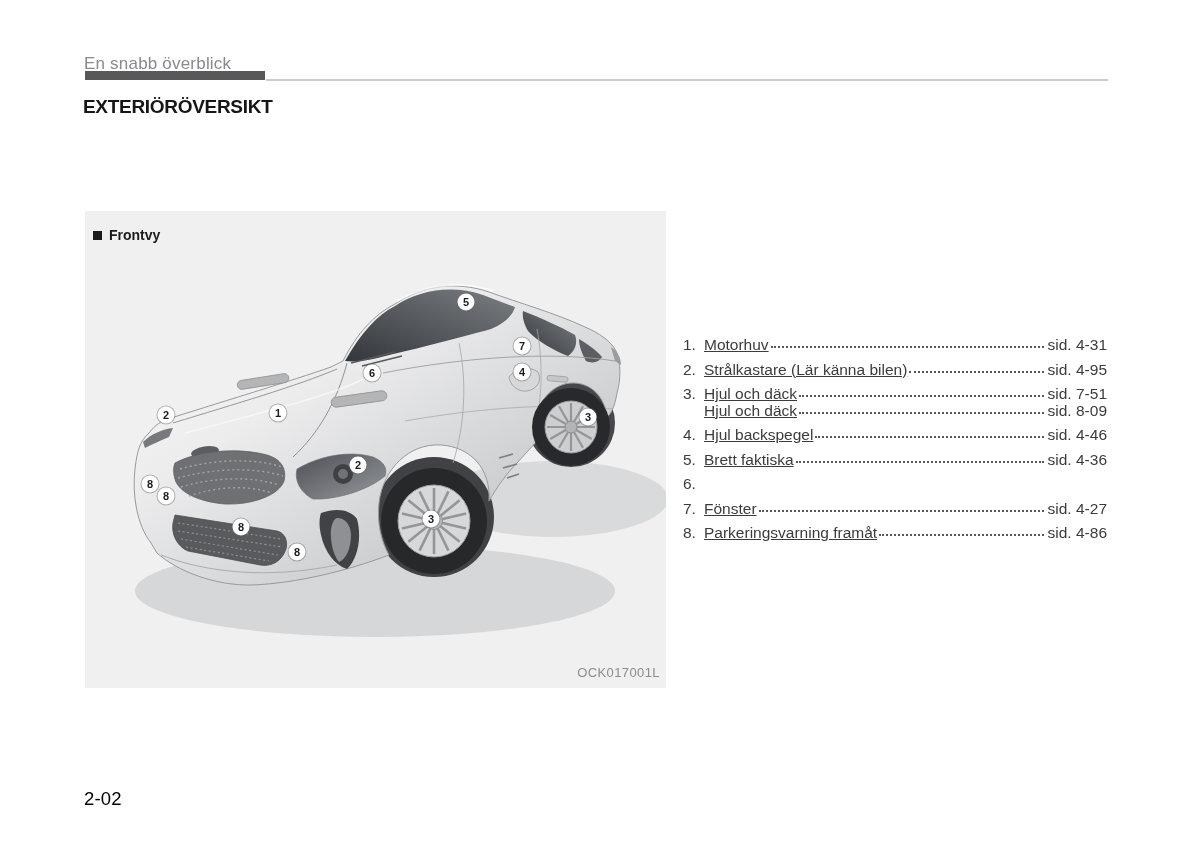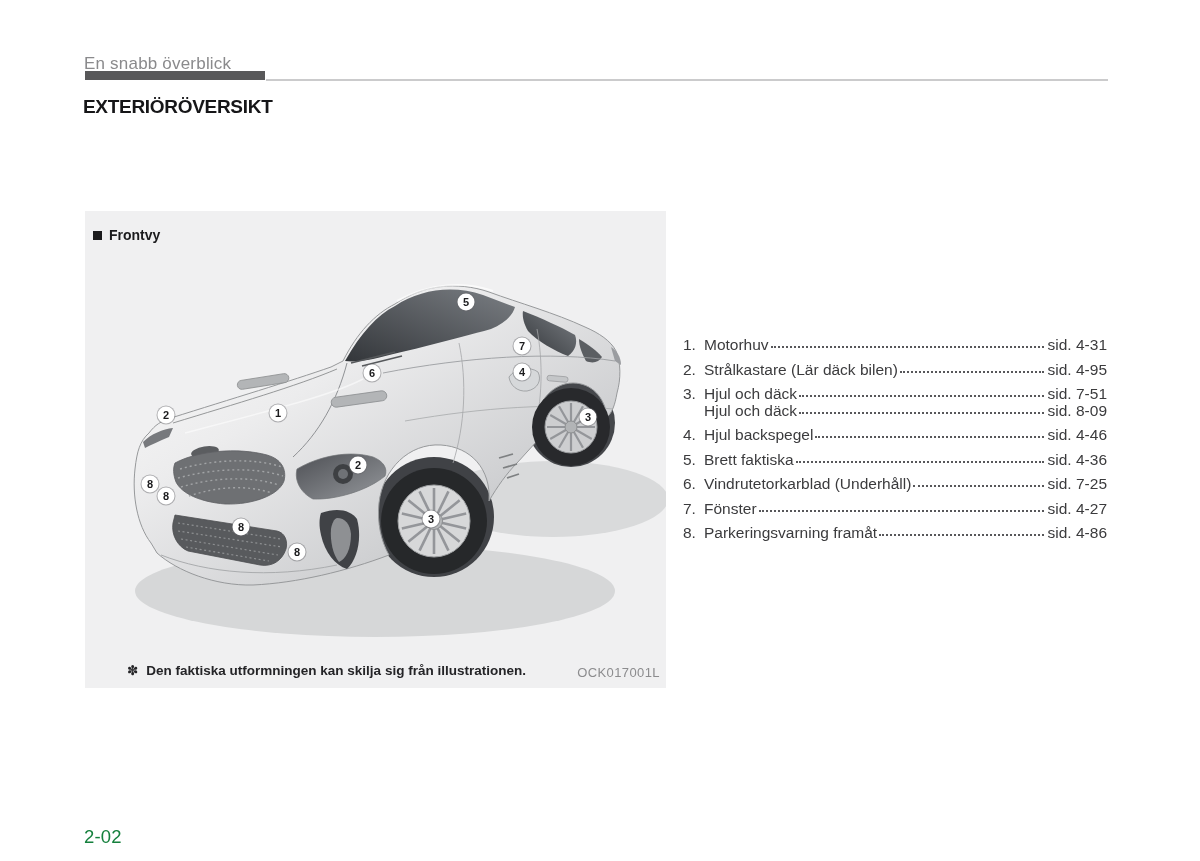--- a/index.html
+++ b/index.html
@@ -27,26 +27,26 @@
   .figure-note{position:absolute;left:42px;bottom:10px;font-size:13.5px;font-weight:600;color:#242427;z-index:4;}
   .note-symbol{margin-right:8px;font-weight:bold;}
   .figure-code{position:absolute;right:6px;bottom:8px;font-size:13px;color:#8c8c8e;letter-spacing:.4px;z-index:4;}
 
   
   .toc{position:absolute;left:683px;top:337px;width:424px;font-size:15.5px;color:#3b3b3d;}
   .toc-item{display:flex;margin-bottom:8px;}
   .toc-num{flex:0 0 21px;line-height:16.5px;}
   .toc-lines{flex:1;min-width:0;}
   .toc-line{display:flex;align-items:baseline;line-height:16.5px;}
-  .toc-label{white-space:nowrap;}
+  .toc-label{white-space:nowrap;text-decoration:underline;}
   .toc-dots{flex:1;min-width:10px;border-bottom:2px dotted #57575a;margin:0 4px 0 2px;position:relative;top:-2px;}
   .toc-page{white-space:nowrap;}
 
   
-  .page-number{position:absolute;left:84px;top:826px;font-size:18.5px;color:#15803d;letter-spacing:.2px;}
+  .page-number{position:absolute;left:84px;top:788px;font-size:18.5px;color:#000000;letter-spacing:.2px;}
 </style>
 </head>
 <body>
 
 <div class="page">
 
   <div class="running-head">En snabb överblick</div>
   <div class="divider-bar"></div>
   <div class="divider-rule"></div>
 
@@ -183,23 +183,20 @@
         <line x1="486" y1="192" x2="486" y2="240"></line>
         <line x1="486" y1="192" x2="486" y2="240" transform="rotate(30 486 216)"></line>
         <line x1="486" y1="192" x2="486" y2="240" transform="rotate(60 486 216)"></line>
         <line x1="486" y1="192" x2="486" y2="240" transform="rotate(90 486 216)"></line>
         <line x1="486" y1="192" x2="486" y2="240" transform="rotate(120 486 216)"></line>
         <line x1="486" y1="192" x2="486" y2="240" transform="rotate(150 486 216)"></line>
       </g>
       <circle cx="486" cy="216" r="6" fill="#b2b4b6" stroke="#8d8f91"></circle>
     </svg>
 
-    <div class="figure-note">
-      <span class="note-symbol">✽</span><span>Den faktiska utformningen kan skilja sig från illustrationen.</span>
-    </div>
     <div class="figure-code">OCK017001L</div>
   <div class="callout" style="left: 193px; top: 202px;">1</div>
       <div class="callout" style="left: 81px; top: 204px;">2</div>
       <div class="callout" style="left: 273px; top: 254px;">2</div>
       <div class="callout" style="left: 503px; top: 206px;">3</div>
       <div class="callout" style="left: 346px; top: 308px;">3</div>
       <div class="callout" style="left: 437px; top: 161px;">4</div>
       <div class="callout" style="left: 381px; top: 91px;">5</div>
       <div class="callout" style="left: 287px; top: 162px;">6</div>
       <div class="callout" style="left: 437px; top: 135px;">7</div>
@@ -217,21 +214,21 @@
             <span class="toc-label">Motorhuv</span>
             <span class="toc-dots"></span>
             <span class="toc-page">sid. 4-31</span>
           </div>
         </div>
       </div>
       <div class="toc-item">
         <span class="toc-num">2.</span>
         <div class="toc-lines">
           <div class="toc-line">
-            <span class="toc-label">Strålkastare (Lär däck bilen)</span>
+            <span class="toc-label">Strålkastare (Lär känna bilen)</span>
             <span class="toc-dots"></span>
             <span class="toc-page">sid. 4-95</span>
           </div>
         </div>
       </div>
       <div class="toc-item">
         <span class="toc-num">3.</span>
         <div class="toc-lines">
           <div class="toc-line">
             <span class="toc-label">Hjul och däck</span>
@@ -261,25 +258,20 @@
           <div class="toc-line">
             <span class="toc-label">Brett faktiska</span>
             <span class="toc-dots"></span>
             <span class="toc-page">sid. 4-36</span>
           </div>
         </div>
       </div>
       <div class="toc-item">
         <span class="toc-num">6.</span>
         <div class="toc-lines">
-          <div class="toc-line">
-            <span class="toc-label">Vindrutetorkarblad (Underhåll)</span>
-            <span class="toc-dots"></span>
-            <span class="toc-page">sid. 7-25</span>
-          </div>
         </div>
       </div>
       <div class="toc-item">
         <span class="toc-num">7.</span>
         <div class="toc-lines">
           <div class="toc-line">
             <span class="toc-label">Fönster</span>
             <span class="toc-dots"></span>
             <span class="toc-page">sid. 4-27</span>
           </div>

